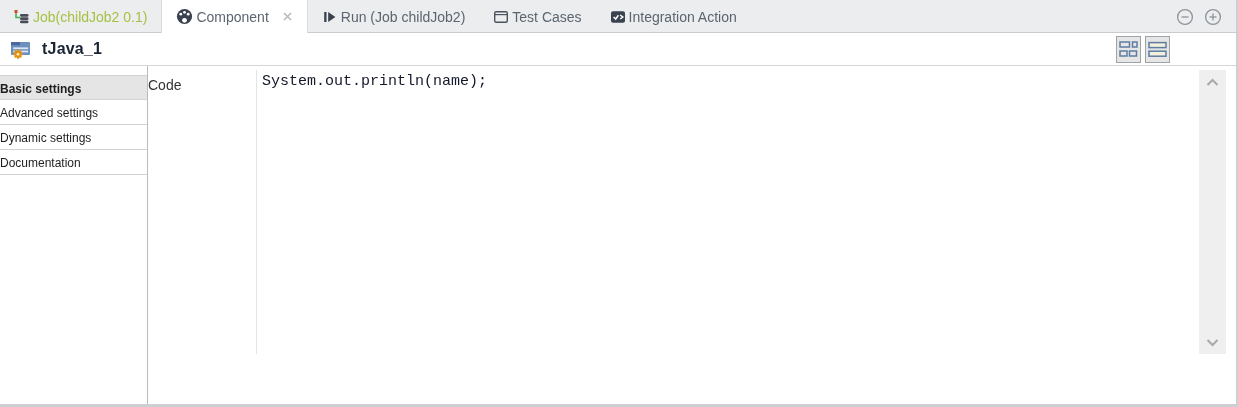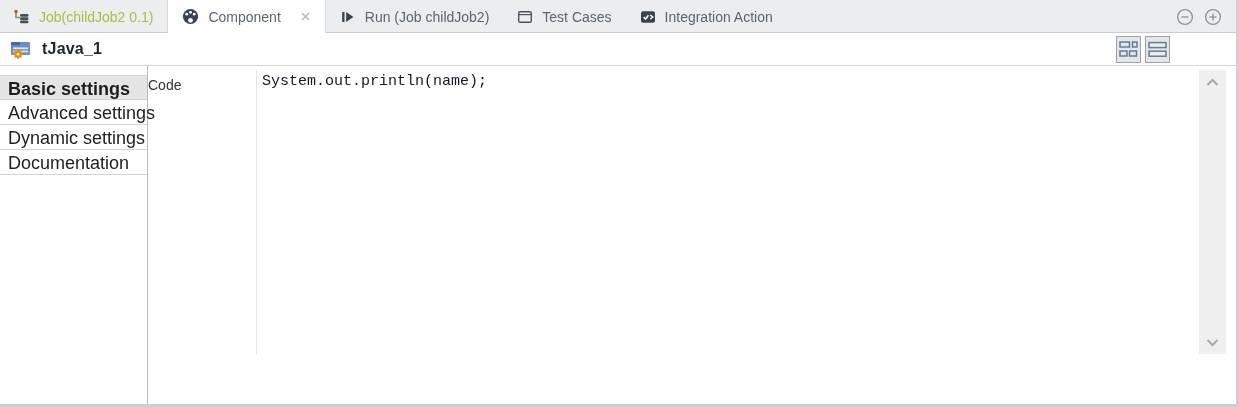--- a/index.html
+++ b/index.html
@@ -15,21 +15,21 @@
   
   .tabbar {
     height:33px; background:#ecedee; display:flex; align-items:stretch;
     position:relative;
   }
   .tabbar::after {
     content:""; position:absolute; left:0; right:0; bottom:0; height:1px;
     background:#c9cccf;
   }
   .tab {
-    display:flex; align-items:center; gap:9px; padding:0 14px;
+    display:flex; align-items:center; gap:3px; padding:0 14px;
     font-size:14px; color:#5b6570; cursor:default; position:relative;
   }
   .tab.active {
     background:#ffffff; z-index:2;
     border-left:1px solid #d9dbde; border-right:1px solid #d9dbde;
   }
   .tab-label.green { color:#a6c143; }
   .tab-close { display:flex; align-items:center; margin-left:10px; }
   .tabbar-controls {
     margin-left:auto; display:flex; align-items:center; gap:10px;
@@ -51,21 +51,21 @@
     width:25px; height:27px; background:#e6e6e6; border:1px solid #9ea3a8;
     display:flex; align-items:center; justify-content:center;
   }
   
   .body { display:flex; height:340px; background:#fff; }
   .sidebar {
     width:148px; min-width:148px; border-right:1px solid #b9bcbf;
     padding-top:9px;
   }
   .side-item {
-    height:25px; line-height:26px; padding-left:8px; font-size:18px;
+    height:25px; line-height:26px; font-size:12px;
     color:#1e1e1e; border-bottom:1px solid #d3d3d3; cursor:default;
     white-space:nowrap;
   }
   .side-item:first-child { border-top:1px solid #d3d3d3; }
   .side-item.selected { background:#e5e5e6; font-weight:bold; }
   .content { flex:1; position:relative; }
   .code-label { position:absolute; left:0; top:11px; font-size:14px; color:#333; }
   .editor-row { position:absolute; left:108px; top:4px; right:10px; bottom:52px; display:flex; }
   .editor {
     flex:1; border-left:1px solid #e2e5e9; background:#fff; overflow:hidden;

